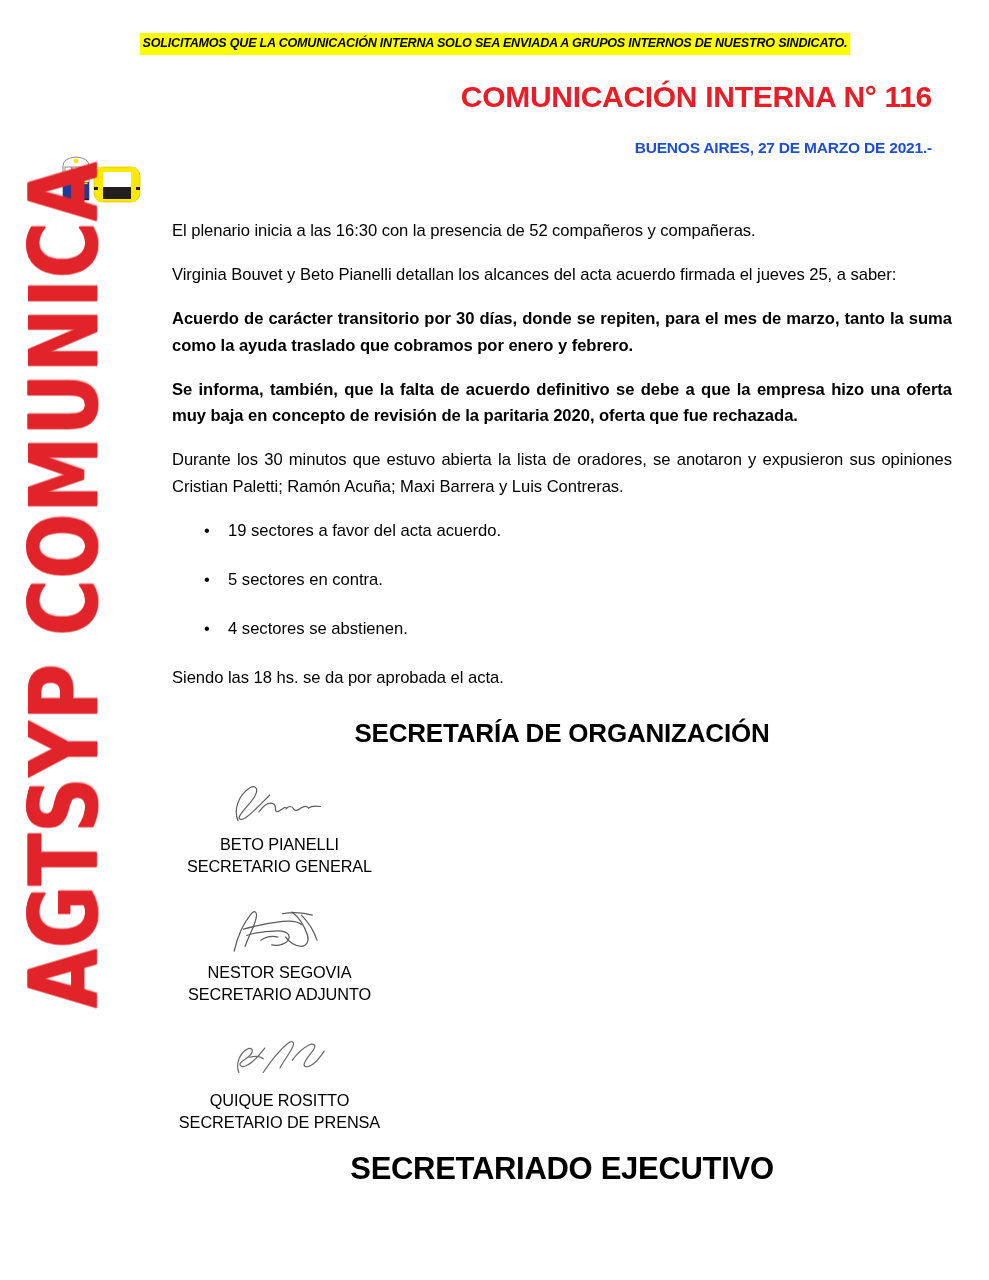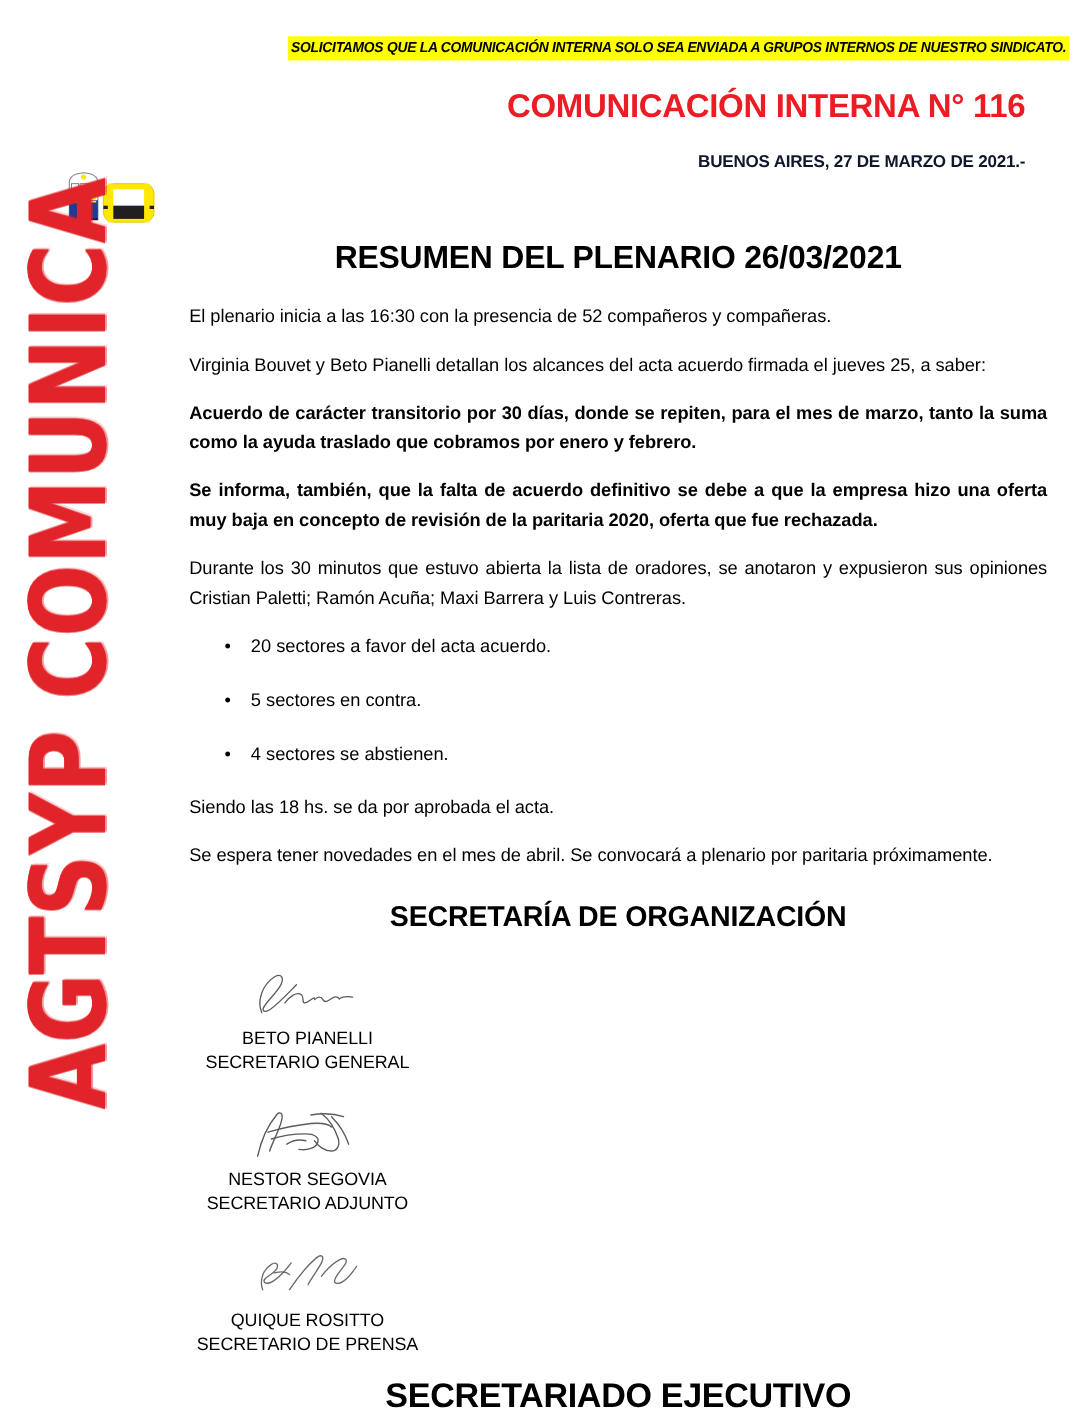--- a/index.html
+++ b/index.html
@@ -21,21 +21,21 @@
     background: #ffffff;
     overflow: hidden;
   }
 
   
   .notice-row {
     position: absolute;
     top: 33px;
     left: 0;
     width: 989px;
-    text-align: right;
+    text-align: center;
   }
   .notice {
     display: inline-block;
     background: #FFFF00;
     color: #000000;
     font-weight: bold;
     font-style: italic;
     font-size: 13.2px;
     letter-spacing: -0.25px;
     line-height: 1.25;
@@ -53,21 +53,21 @@
     color: #EB1C24;
     font-weight: bold;
     font-size: 30px;
     letter-spacing: -0.3px;
     white-space: nowrap;
   }
   .doc-date {
     position: absolute;
     top: 139px;
     right: 57px;
-    color: #0f172a;
+    color: #1d4ed8;
     font-weight: bold;
     font-size: 15.5px;
     letter-spacing: -0.2px;
     white-space: nowrap;
   }
 
   
   .logo {
     position: absolute;
     top: 152px;
@@ -233,46 +233,44 @@
       </g>
     </svg>
   </div>
 
   <div class="vertical-banner">
     <span>AGTSYP COMUNICA</span>
   </div>
 
   <div class="content">
 
-    <h1 class="section-heading">RESUMEN DEL PLENARIO 26/03/2021</h1>
 
     <p class="para">El plenario inicia a las 16:30 con la presencia de 52 compañeros y compañeras.</p>
     <p class="para">Virginia Bouvet y Beto Pianelli detallan los alcances del acta acuerdo firmada el jueves 25, a saber:</p>
     <p class="para bold">Acuerdo de carácter transitorio por 30 días, donde se repiten, para el mes de marzo, tanto la suma como la ayuda traslado que cobramos por enero y febrero.</p>
     <p class="para bold">Se informa, también, que la falta de acuerdo definitivo se debe a que la empresa hizo una oferta muy baja en concepto de revisión de la paritaria 2020, oferta que fue rechazada.</p>
     <p class="para">Durante los 30 minutos que estuvo abierta la lista de oradores, se anotaron y expusieron sus opiniones Cristian Paletti; Ramón Acuña; Maxi Barrera y Luis Contreras.</p>
 
 
     <ul class="results">
       <li>
         <span class="bullet">•</span>
-        <span>20 sectores a favor del acta acuerdo.</span>
+        <span>19 sectores a favor del acta acuerdo.</span>
       </li>
       <li>
         <span class="bullet">•</span>
         <span>5 sectores en contra.</span>
       </li>
       <li>
         <span class="bullet">•</span>
         <span>4 sectores se abstienen.</span>
       </li>
     </ul>
 
     <p class="para noj">Siendo las 18 hs. se da por aprobada el acta.</p>
-    <p class="para">Se espera tener novedades en el mes de abril. Se convocará a plenario por paritaria próximamente.</p>
 
     <h2 class="org-heading">SECRETARÍA DE ORGANIZACIÓN</h2>
 
     <div class="signatures">
 
       <div class="sig-col">
         <div class="sig-img">
           <svg viewBox="0 0 160 62" width="120" height="58" aria-hidden="true">
             <g fill="none" stroke="#5b5b5b" stroke-width="1.6" stroke-linecap="round">
               <path d="M24 56 C18 42 24 22 40 12 C48 8 52 14 46 24 C40 34 30 42 26 50 C24 54 28 56 34 52 C44 45 56 32 66 22"></path>

